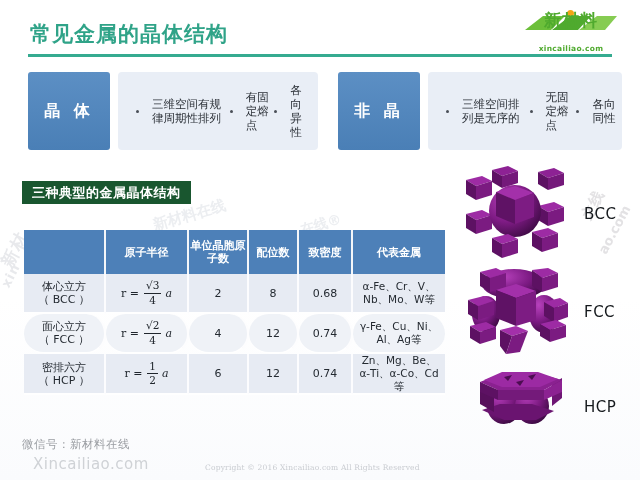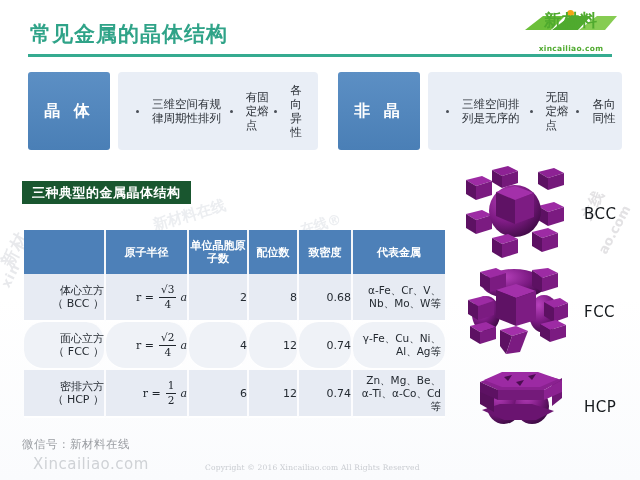--- a/index.html
+++ b/index.html
@@ -98,21 +98,21 @@
   }
   #tbl col.c0{width:82px;} #tbl col.c1{width:83px;} #tbl col.c2{width:60px;}
   #tbl col.c3{width:50px;} #tbl col.c4{width:54px;} #tbl col.c5{width:92px;}
   #tbl th{
     background:#4d80b8; color:#ffffff; font-size:11px; font-weight:700;
     height:44px; line-height:13px; text-align:center; vertical-align:middle;
     border-right:2px solid #f4f6f9;
   }
   #tbl th:last-child{border-right:none;}
   #tbl td{
-    height:48px; text-align:right; vertical-align:middle;
+    height:40px; text-align:center; vertical-align:middle;
     font-size:11px; color:#242a31; line-height:13px;
     border-right:2px solid rgba(255,255,255,.85);
     border-bottom:2px solid #ffffff;
   }
   #tbl td:last-child{border-right:none;}
   #tbl tr.r-odd td{ background:#e7ebf3; }
   #tbl tr.r-even td{ background:#eff2f7;border-radius:20px; }
   #tbl td.nm{ font-size:11px; }
   #tbl td.metals{ font-size:10.5px; line-height:13px; padding:0 4px;margin-left:40px; }
 

